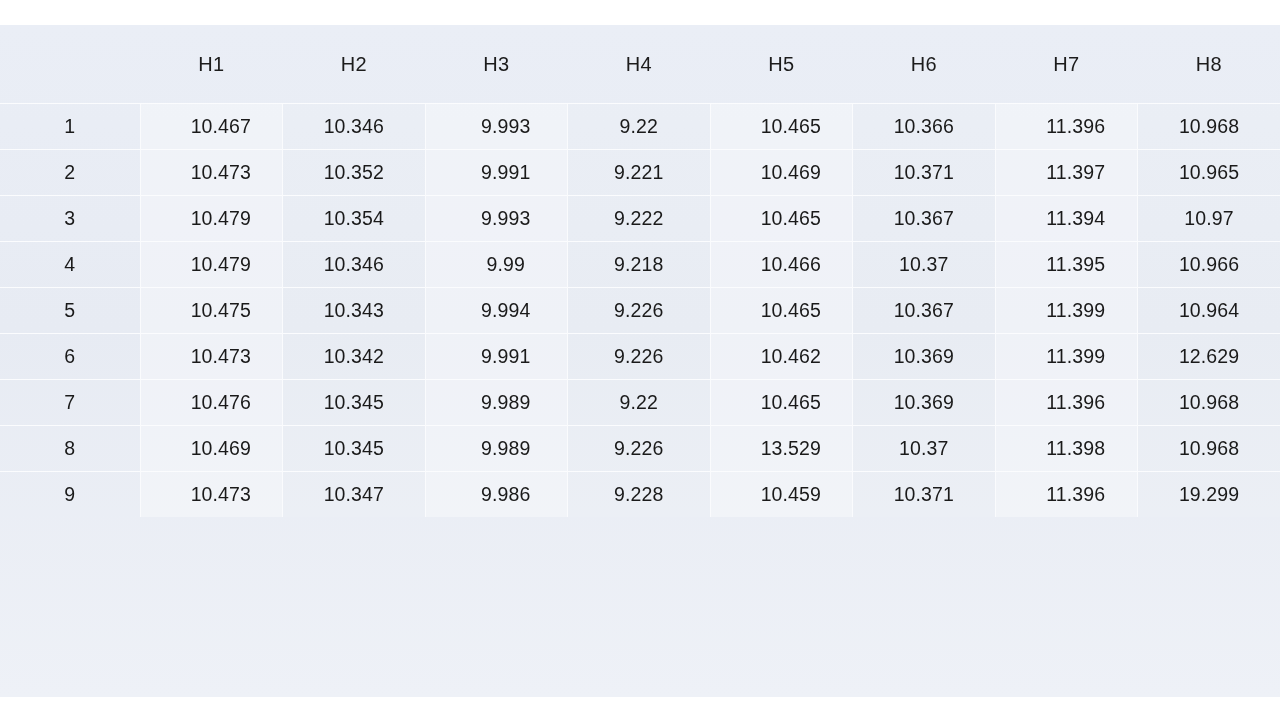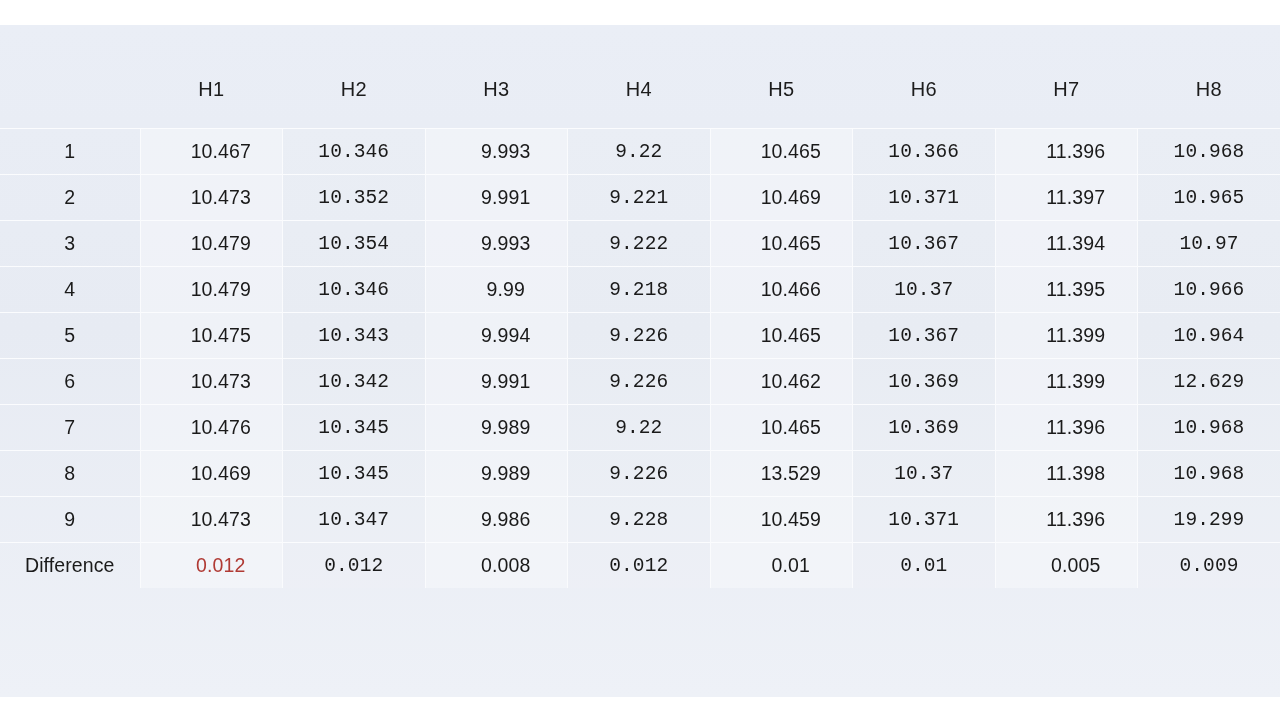--- a/index.html
+++ b/index.html
@@ -22,21 +22,20 @@
     width: 1280px;
     height: 672px;
     background: #e9edf5;
     background-image: linear-gradient(to bottom, #eaeef6 0%, #e7ebf3 45%, #eef1f7 100%);
   }
 
   table.data-table {
     width: 1280px;
     border-collapse: collapse;
     table-layout: fixed;
-    margin-top: 25px;
   }
 
   
   col.idx-col  { width: 140px; }
   col.data-col { width: 142.5px; }
 
   thead th {
     height: 78px;
     font-size: 20px;
     font-weight: 400;
@@ -66,21 +65,21 @@
     background: transparent;
   }
 
   
   tbody td.data {
     border-left: 1px solid #fafbfd;
   }
 
   
   tbody td.band-a { background: rgba(255,255,255,0.34); padding-left: 19px; }
-  tbody td.band-b { background: rgba(255,255,255,0.06); font-family: Liberation Mono, monospace; }
+  tbody td.band-b { background: rgba(255,255,255,0.06); }
 
   
   .flag {
     color: #b03a34;
   }
 
   tbody tr.summary-row td {
     border-top: 1px solid #fbfcfe;
   }
 </style>
@@ -206,26 +205,15 @@
           <td class="idx">9</td>
           <td class="data band-a">10.473</td>
           <td class="data band-b">10.347</td>
           <td class="data band-a">9.986</td>
           <td class="data band-b">9.228</td>
           <td class="data band-a">10.459</td>
           <td class="data band-b">10.371</td>
           <td class="data band-a">11.396</td>
           <td class="data band-b">19.299</td>
         </tr>
-        <tr class="summary-row">
-          <td class="idx">Difference</td>
-          <td class="data band-a flag" style="color: rgb(176, 58, 52);">0.012</td>
-          <td class="data band-b">0.012</td>
-          <td class="data band-a">0.008</td>
-          <td class="data band-b">0.012</td>
-          <td class="data band-a">0.01</td>
-          <td class="data band-b">0.01</td>
-          <td class="data band-a">0.005</td>
-          <td class="data band-b">0.009</td>
-        </tr>
       </tbody>
   </table>
 </div>
 
 </body></html>

